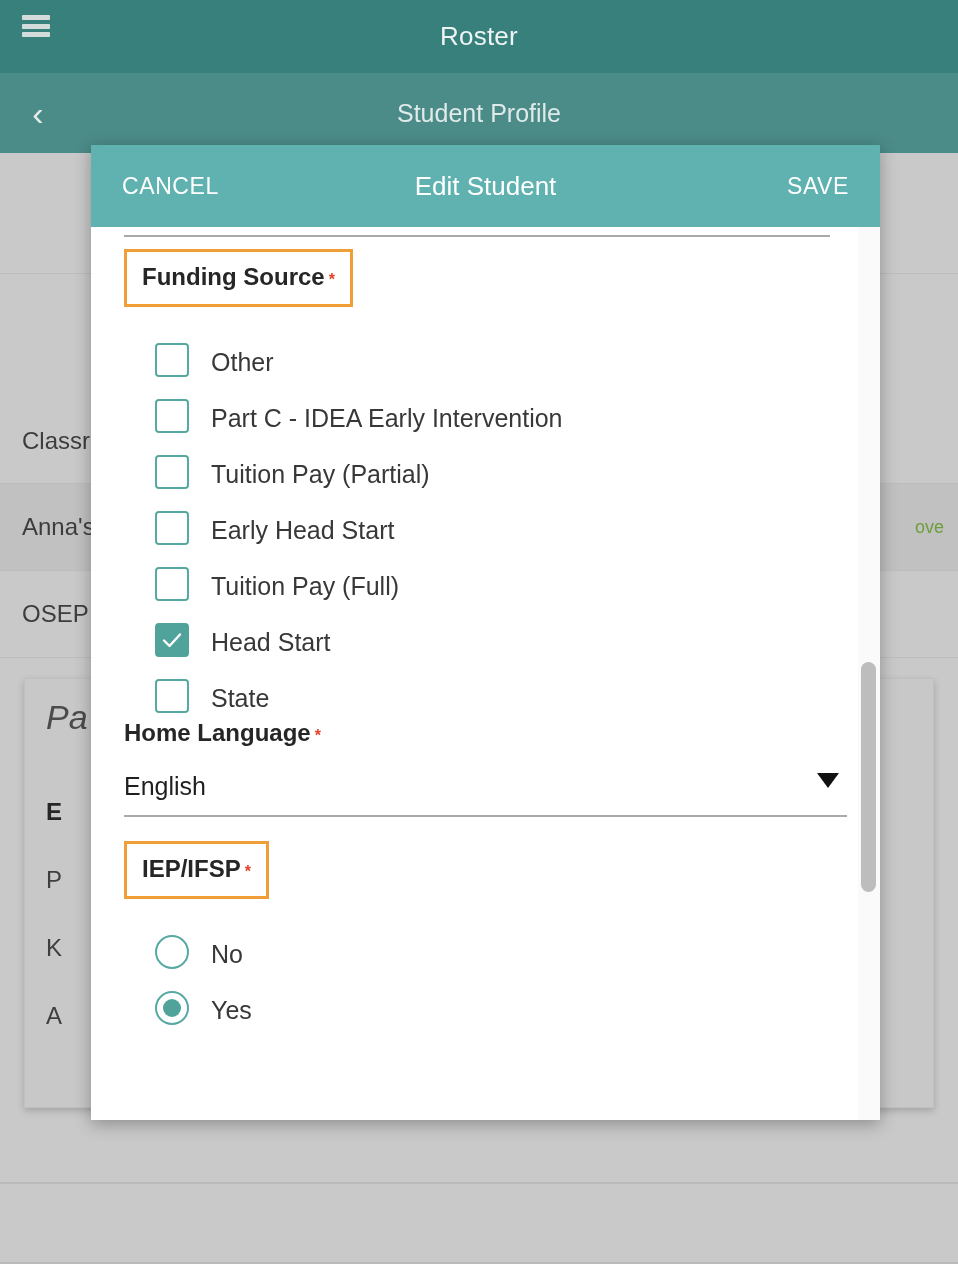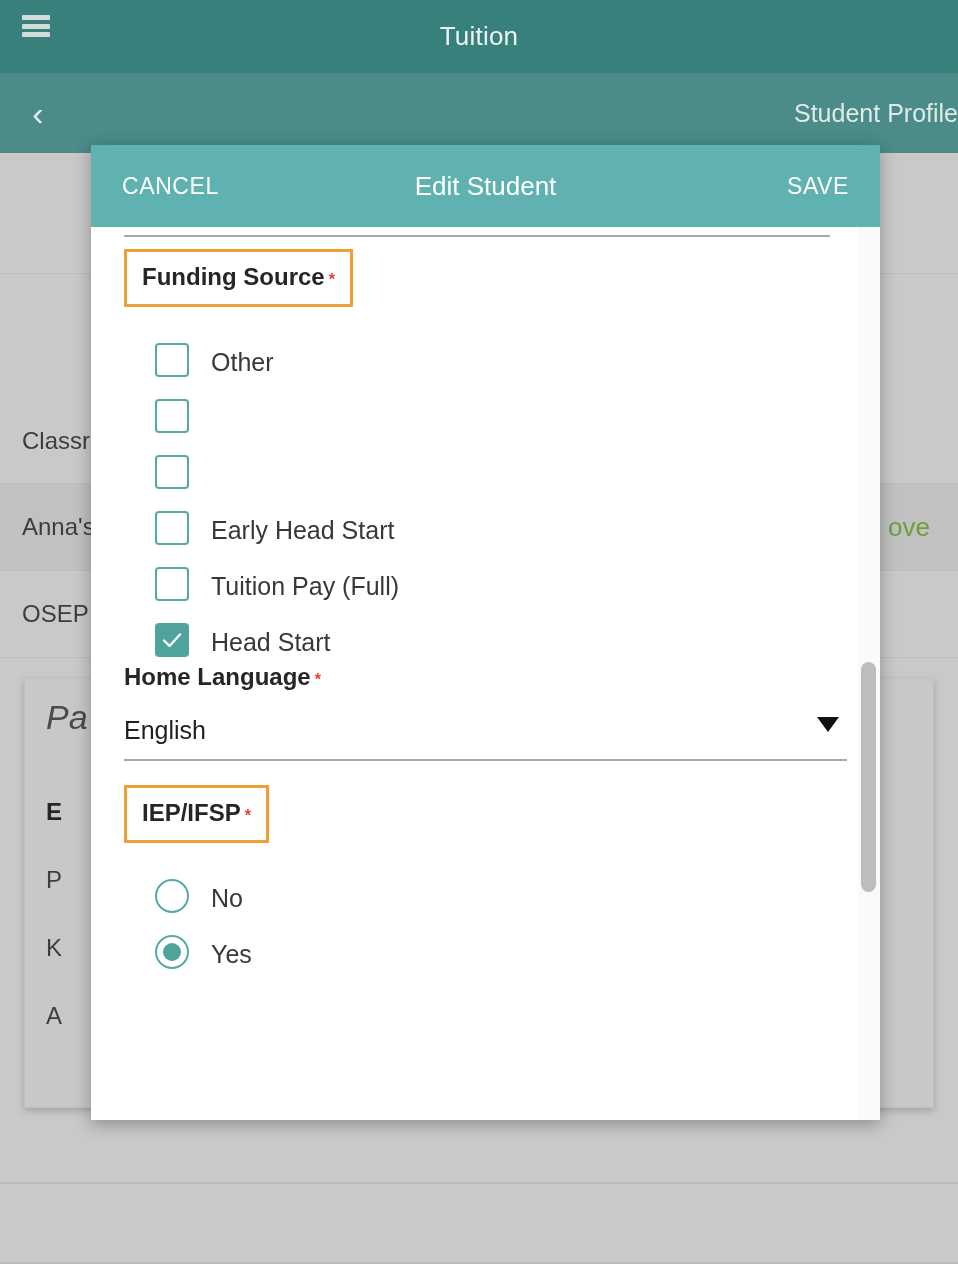--- a/index.html
+++ b/index.html
@@ -48,40 +48,40 @@
     background: #4b8b88;
     display: flex; align-items: center;
   }
   .back-chevron {
     position: absolute; left: 20px; top: 18px;
     width: 36px; height: 44px;
     color: #e6eeed; font-size: 34px; line-height: 44px;
     text-align: center; cursor: pointer; font-weight: 300;
   }
   .appbar-sub .bar-title {
-    width: 100%; text-align: right;
+    width: 100%; text-align: center;
     color: #dfeae9; font-size: 25px;
   }
 
   
   .page-body {
     position: absolute; left: 0; top: 153px;
     width: 958px; height: 1111px;
     background: #c9c9c9;
   }
   .bg-sep { position: absolute; left: 0; width: 958px; height: 1px; background: #bdbdbd; }
   .bg-row {
     position: absolute; left: 0; width: 958px;
     display: flex; align-items: center;
     color: #3d3d3d; font-size: 24px;
     padding-left: 22px;
   }
   .bg-row.alt { background: #c1c1c1; }
   .bg-row .grow { flex: 1; }
-  .bg-remove { color: #6e9e3c; font-size: 26px; padding-right: 28px; }
+  .bg-remove { color: #6e9e3c; font-size: 18px; padding-right: 14px; }
 
   
   .bg-card {
     position: absolute; left: 24px; top: 525px;
     width: 910px; height: 430px;
     background: #c8c8c8;
     border: 1px solid #c0c0c0;
     box-shadow: 0 3px 7px rgba(0,0,0,.18);
   }
   .bg-card-title {
@@ -240,21 +240,21 @@
 
     <div class="bg-footer-sep" style="top:1109px;"></div>
   </div>
 
   <div class="appbar-top">
     <div class="hamburger">
       <i></i>
       <i></i>
       <i></i>
     </div>
-    <div class="bar-title">Tuition</div>
+    <div class="bar-title">Roster</div>
   </div>
 
   <div class="appbar-sub">
     <div class="back-chevron">‹</div>
     <div class="bar-title">Student Profile</div>
   </div>
 
   <div class="modal">
 
     <div class="modal-header">
@@ -279,27 +279,29 @@
               <span class="cbx">
                 
               </span>
               <span class="opt-label">Other</span>
             </div>
 
             <div class="opt-row">
               <span class="cbx">
                 
               </span>
-            </div>
-
-
-            <div class="opt-row">
-              <span class="cbx">
-                
-              </span>
+              <span class="opt-label">Part C - IDEA Early Intervention</span>
+            </div>
+
+
+            <div class="opt-row">
+              <span class="cbx">
+                
+              </span>
+              <span class="opt-label">Tuition Pay (Partial)</span>
             </div>
 
             <div class="opt-row">
               <span class="cbx">
                 
               </span>
               <span class="opt-label">Early Head Start</span>
             </div>
 
             <div class="opt-row">
@@ -311,20 +313,26 @@
 
             <div class="opt-row">
               <span class="cbx checked">
                 <svg width="22" height="22" viewBox="0 0 22 22">
                     <path d="M3 11.5 L8.5 17 L19 5.5" fill="none" stroke="#ffffff" stroke-width="2.4" stroke-linecap="round" stroke-linejoin="round"></path>
                   </svg>
               </span>
               <span class="opt-label">Head Start</span>
             </div>
 
+            <div class="opt-row">
+              <span class="cbx">
+                
+              </span>
+              <span class="opt-label">State</span>
+            </div>
 
           </div>
         </div>
 
         <div style="margin-top:6px;">
           <div>
             <span class="field-label">Home Language</span><span class="req">*</span>
           </div>
           <div class="select-row">
             <span class="select-value">English</span>

